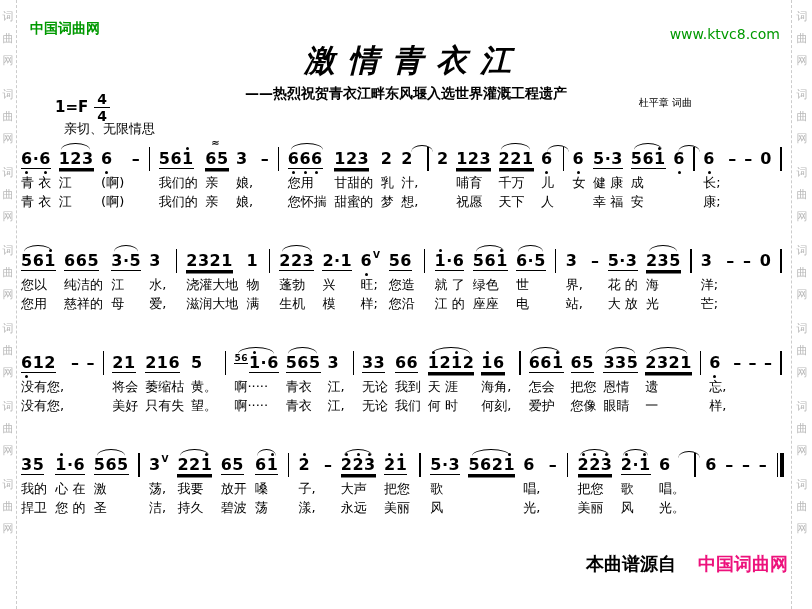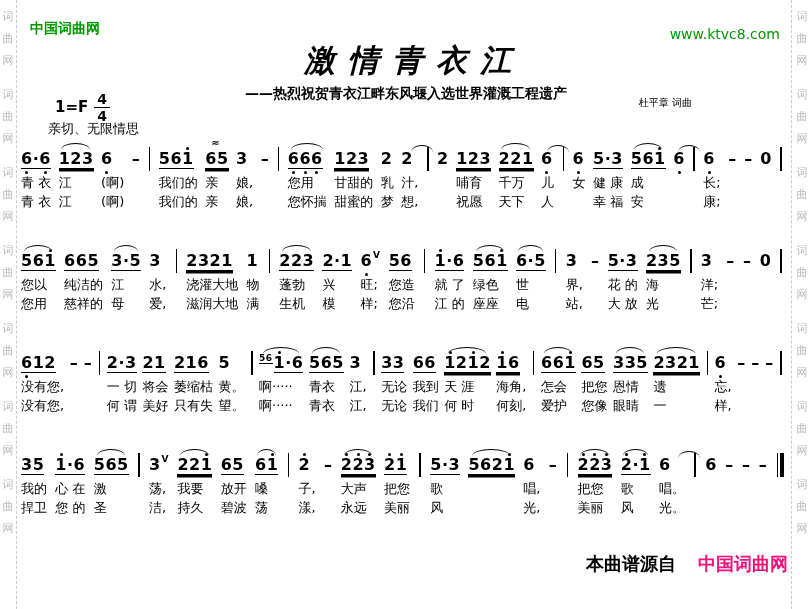--- a/index.html
+++ b/index.html
@@ -18,21 +18,21 @@
   .site-name{position:absolute;left:30px;top:20px;font-size:14px;font-weight:bold;color:var(--green,#009900);}
   .site-url{position:absolute;right:32px;top:26px;font-size:14px;color:var(--green,#009900);margin-left:44px;}
   .title{position:absolute;left:16px;right:0;top:40px;text-align:center;font-family:"DejaVu Serif","Liberation Serif",serif;
          font-style:italic;font-weight:bold;font-size:31px;letter-spacing:13px;}
   .subtitle{position:absolute;left:0;right:0;top:85px;text-align:center;font-size:14px;font-weight:bold;}
   .author{position:absolute;right:120px;top:96px;font-size:10px;}
   .keysig{position:absolute;left:55px;top:92px;font-size:15px;font-weight:bold;}
   .frac{display:inline-block;vertical-align:middle;text-align:center;margin-left:6px;font-size:14px;line-height:14px;}
   .frac .top{display:block;border-bottom:1.5px solid #000;padding:0 3px 1px;}
   .frac .bot{display:block;padding-top:1px;}
-  .mood{position:absolute;left:48px;top:120px;font-size:13px;}
+  .mood{position:absolute;left:64px;top:120px;font-size:13px;}
   
   .music{position:absolute;left:20px;right:28px;top:142px;}
   .system{display:flex;justify-content:space-between;align-items:flex-start;margin-bottom:33px;}
   .tok{margin:0 1px;text-align:left;}
   .nt{position:relative;height:24px;padding-top:7px;font-size:16px;font-weight:bold;white-space:nowrap;letter-spacing:0.5px;}
   .g{display:inline-block;padding-bottom:1px;line-height:16px;}
   .u1{border-bottom:1.6px solid #000;}
   .u2{border-bottom:1.6px solid #000;box-shadow:0 2.5px 0 0 #000;}
   .ch{position:relative;display:inline-block;}
   .ch.hi:before{content:"";position:absolute;top:-4px;left:50%;margin-left:-1.5px;width:3px;height:3px;border-radius:50%;background:#000;}
@@ -372,25 +372,20 @@
           <div class="ly">&nbsp;</div>
           <div class="ly">&nbsp;</div>
         </div>
         <div class="tok">
           <div class="nt"><span class="g"><span class="ch">–</span></span></div>
           <div class="ly">&nbsp;</div>
           <div class="ly">&nbsp;</div>
         </div>
         <div class="bar"></div>
         <div class="tok">
-          <div class="nt"><span class="g u1"><span class="ch">2</span><span class="ch">·</span><span class="ch">3</span></span></div>
-          <div class="ly">一 切</div>
-          <div class="ly">何 谓</div>
-        </div>
-        <div class="tok">
           <div class="nt"><span class="g u1"><span class="ch">2</span><span class="ch">1</span></span></div>
           <div class="ly">将会</div>
           <div class="ly">美好</div>
         </div>
         <div class="tok">
           <div class="nt"><span class="g u1"><span class="ch">2</span><span class="ch">1</span><span class="ch">6</span></span></div>
           <div class="ly">萎缩枯</div>
           <div class="ly">只有失</div>
         </div>
         <div class="tok">

